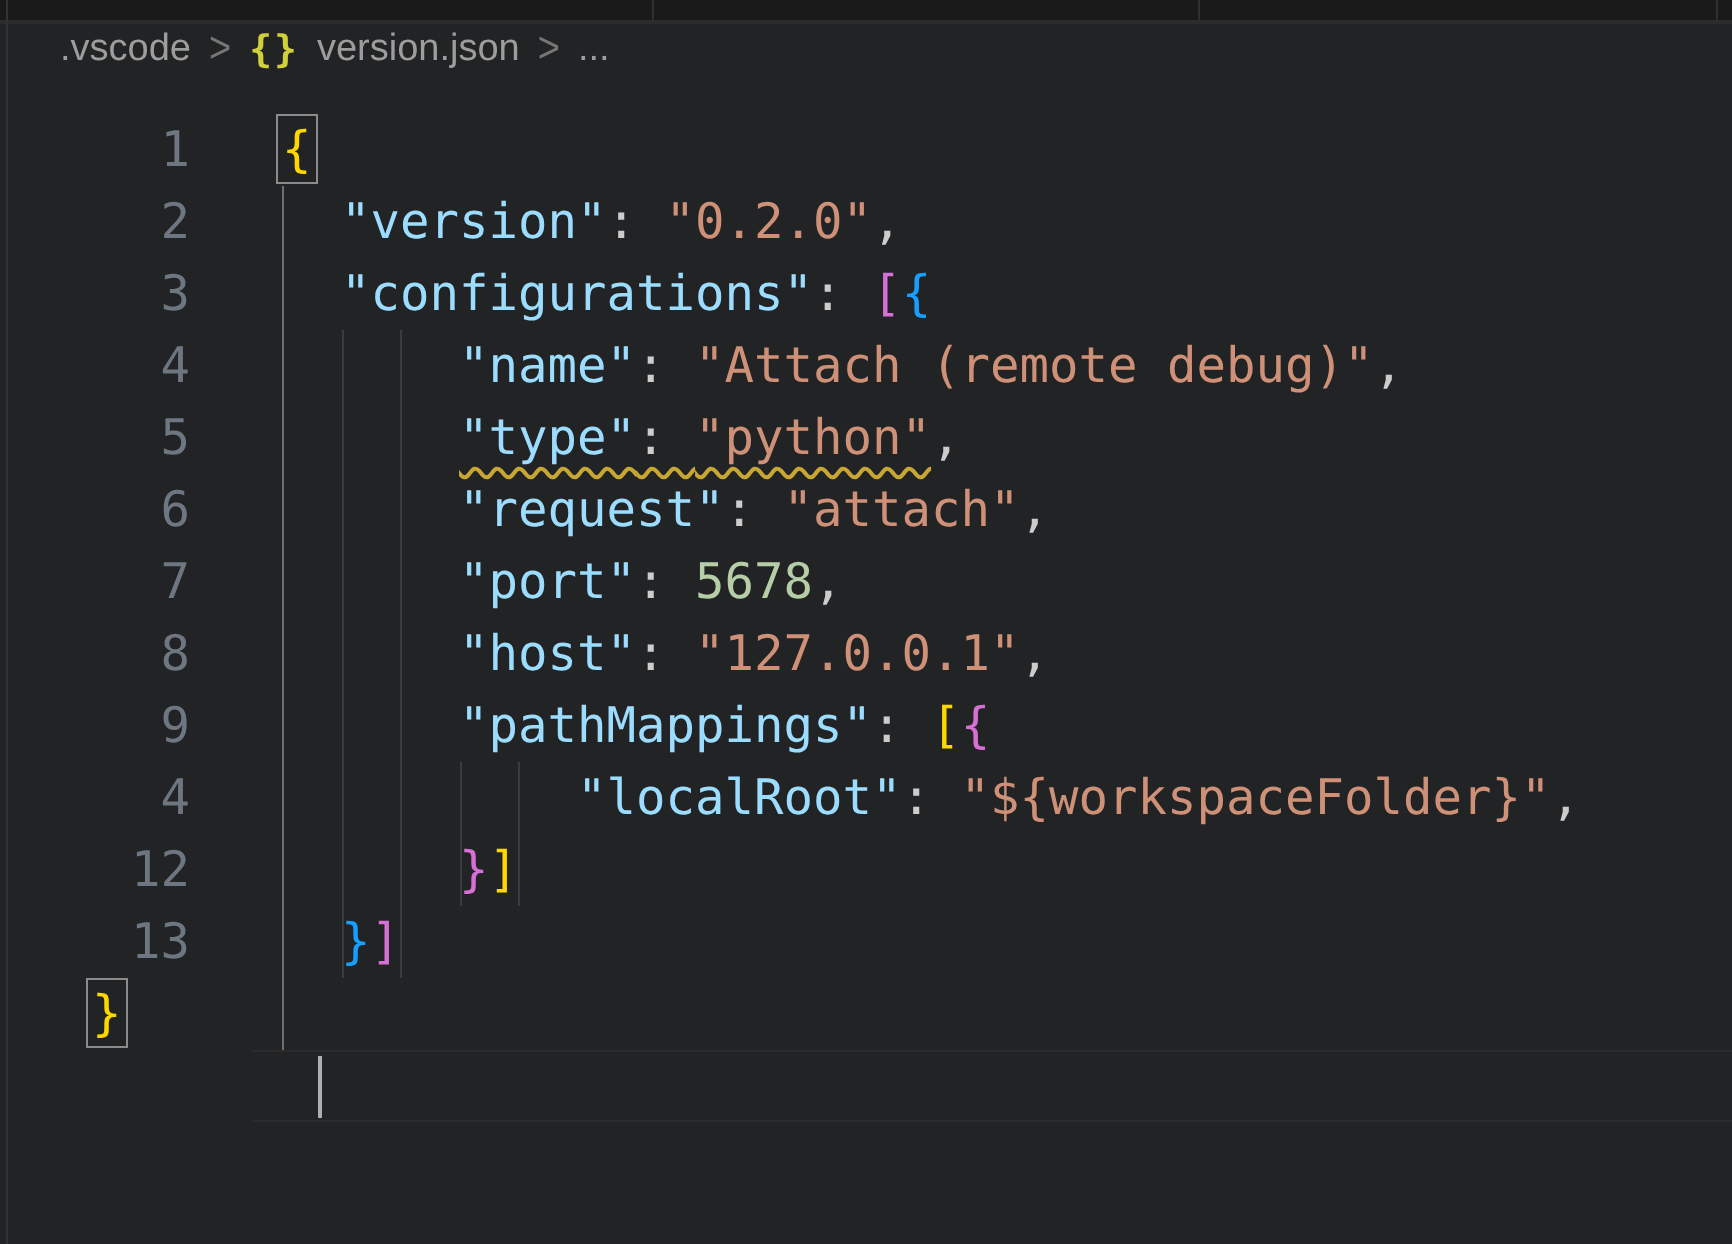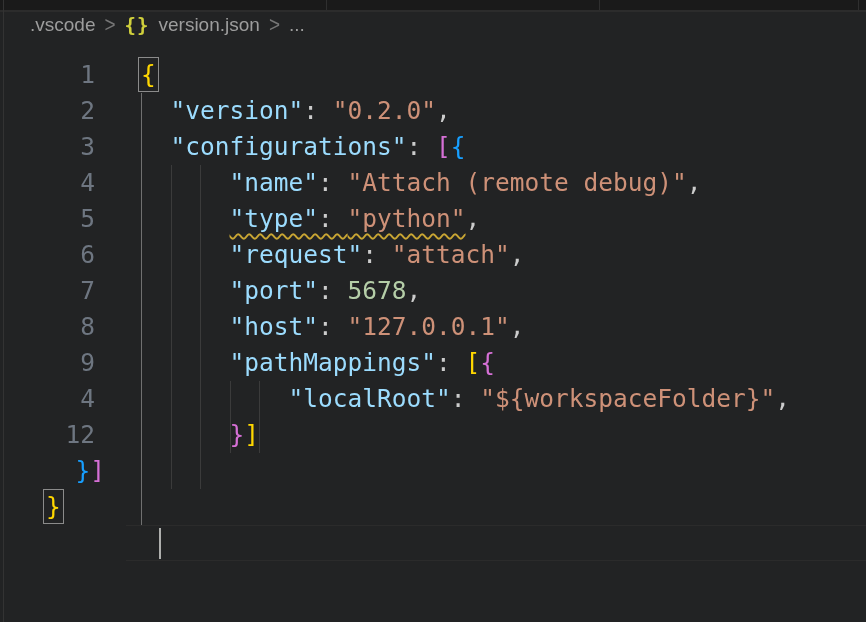--- a/index.html
+++ b/index.html
@@ -74,21 +74,21 @@
       <div class="code-line"><span class="gutter-num">2</span><span class="code-text"><span class="tk-ws">  </span><span class="tk-key">"version"</span><span class="tk-pun">: </span><span class="tk-str">"0.2.0"</span><span class="tk-pun">,</span></span></div>
       <div class="code-line"><span class="gutter-num">3</span><span class="code-text"><span class="tk-ws">  </span><span class="tk-key">"configurations"</span><span class="tk-pun">: </span><span class="tk-b2">[</span><span class="tk-b3">{</span></span></div>
       <div class="code-line"><span class="gutter-num">4</span><span class="code-text"><span class="tk-ws">      </span><span class="tk-key">"name"</span><span class="tk-pun">: </span><span class="tk-str">"Attach (remote debug)"</span><span class="tk-pun">,</span></span></div>
       <div class="code-line"><span class="gutter-num">5</span><span class="code-text"><span class="tk-ws">      </span><span class="squiggle"><span class="tk-key">"type"</span><span class="tk-pun">: </span><span class="tk-str">"python"</span></span><span class="tk-pun">,</span></span></div>
       <div class="code-line"><span class="gutter-num">6</span><span class="code-text"><span class="tk-ws">      </span><span class="tk-key">"request"</span><span class="tk-pun">: </span><span class="tk-str">"attach"</span><span class="tk-pun">,</span></span></div>
       <div class="code-line"><span class="gutter-num">7</span><span class="code-text"><span class="tk-ws">      </span><span class="tk-key">"port"</span><span class="tk-pun">: </span><span class="tk-num">5678</span><span class="tk-pun">,</span></span></div>
       <div class="code-line"><span class="gutter-num">8</span><span class="code-text"><span class="tk-ws">      </span><span class="tk-key">"host"</span><span class="tk-pun">: </span><span class="tk-str">"127.0.0.1"</span><span class="tk-pun">,</span></span></div>
       <div class="code-line"><span class="gutter-num">9</span><span class="code-text"><span class="tk-ws">      </span><span class="tk-key">"pathMappings"</span><span class="tk-pun">: </span><span class="tk-b1">[</span><span class="tk-b2">{</span></span></div>
       <div class="code-line"><span class="gutter-num">4</span><span class="code-text"><span class="tk-ws">          </span><span class="tk-key">"localRoot"</span><span class="tk-pun">: </span><span class="tk-str">"${workspaceFolder}"</span><span class="tk-pun">,</span></span></div>
       <div class="code-line"><span class="gutter-num">12</span><span class="code-text"><span class="tk-ws">      </span><span class="tk-b2">}</span><span class="tk-b1">]</span></span></div>
-      <div class="code-line"><span class="code-text"><span class="tk-ws">  </span><span class="tk-b3">}</span><span class="tk-b2">]</span></span></div>
+      <div class="code-line"><span class="gutter-num">13</span><span class="code-text"><span class="tk-ws">  </span><span class="tk-b3">}</span><span class="tk-b2">]</span></span></div>
       <div class="code-line"><span class="code-text"><span class="tk-b1 boxed">}</span></span></div>
     </div>
   <div class="cursor" style="left: 159px; top: 528px;"></div>
 </div>
 
 <div class="tab-strip">
   <div class="tab-sep" style="left:326px"></div>
   <div class="tab-sep" style="left:599px"></div>
   <div class="tab-sep" style="left:858px"></div>
 </div>

